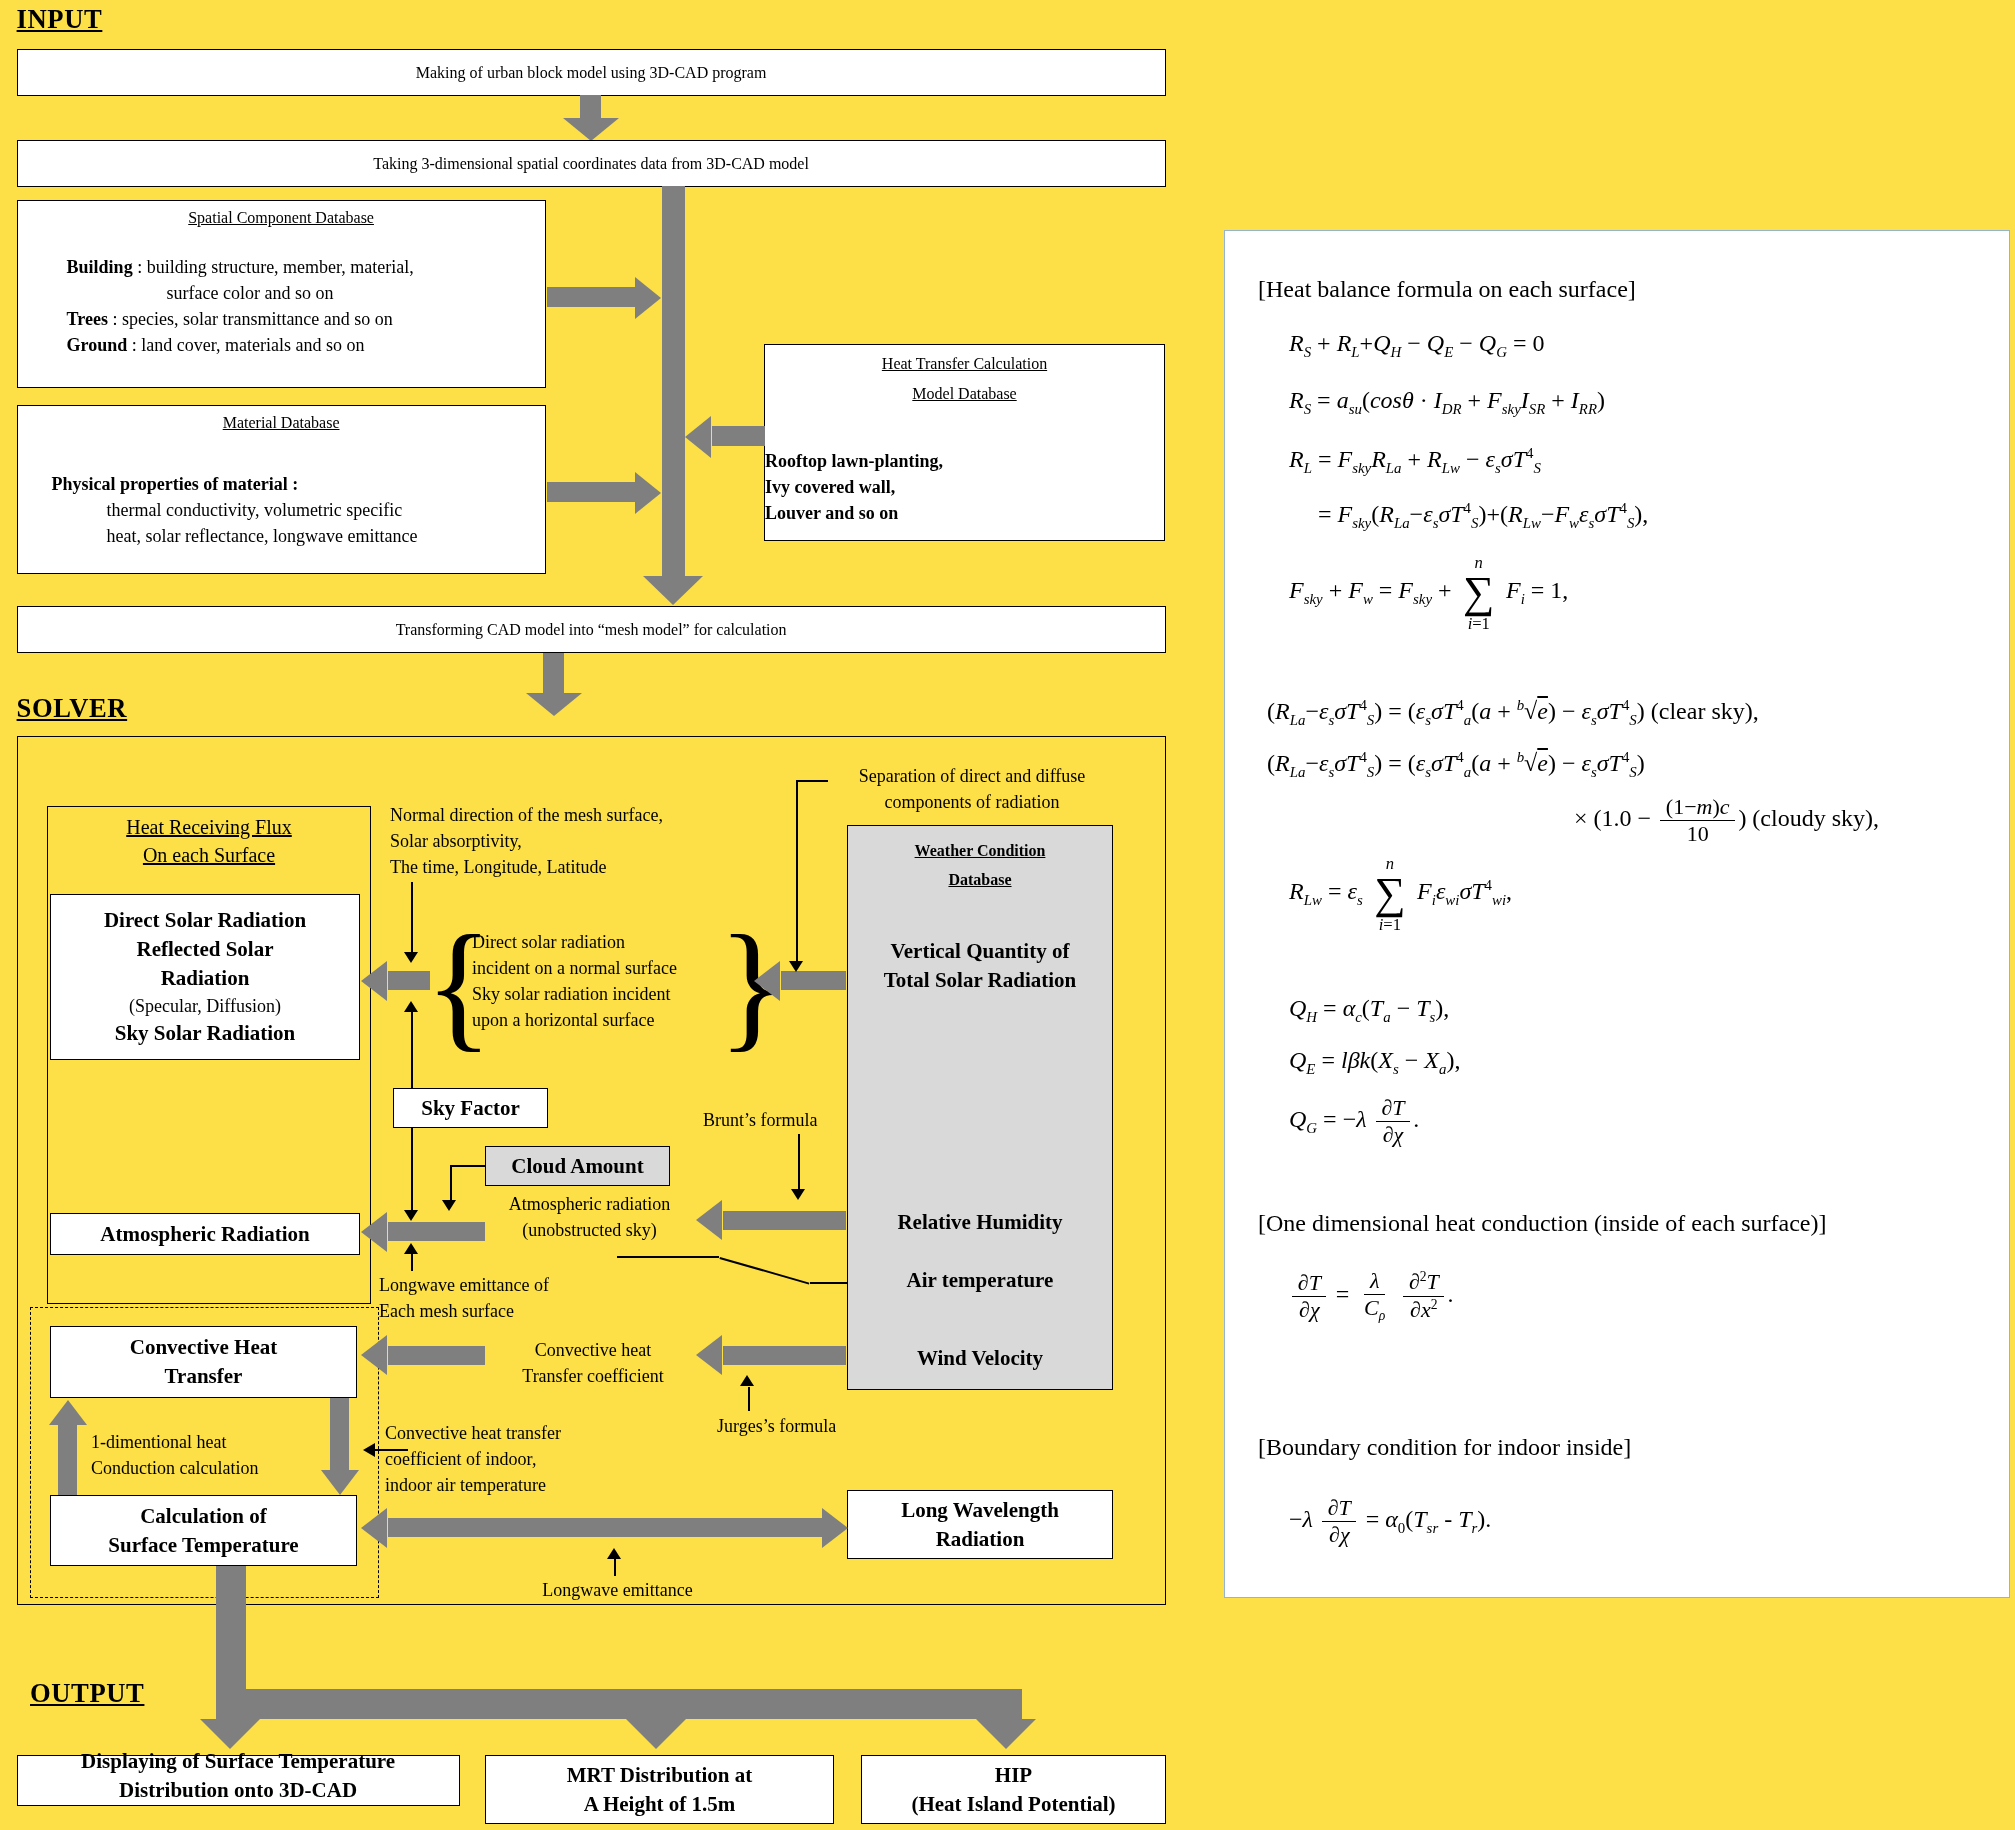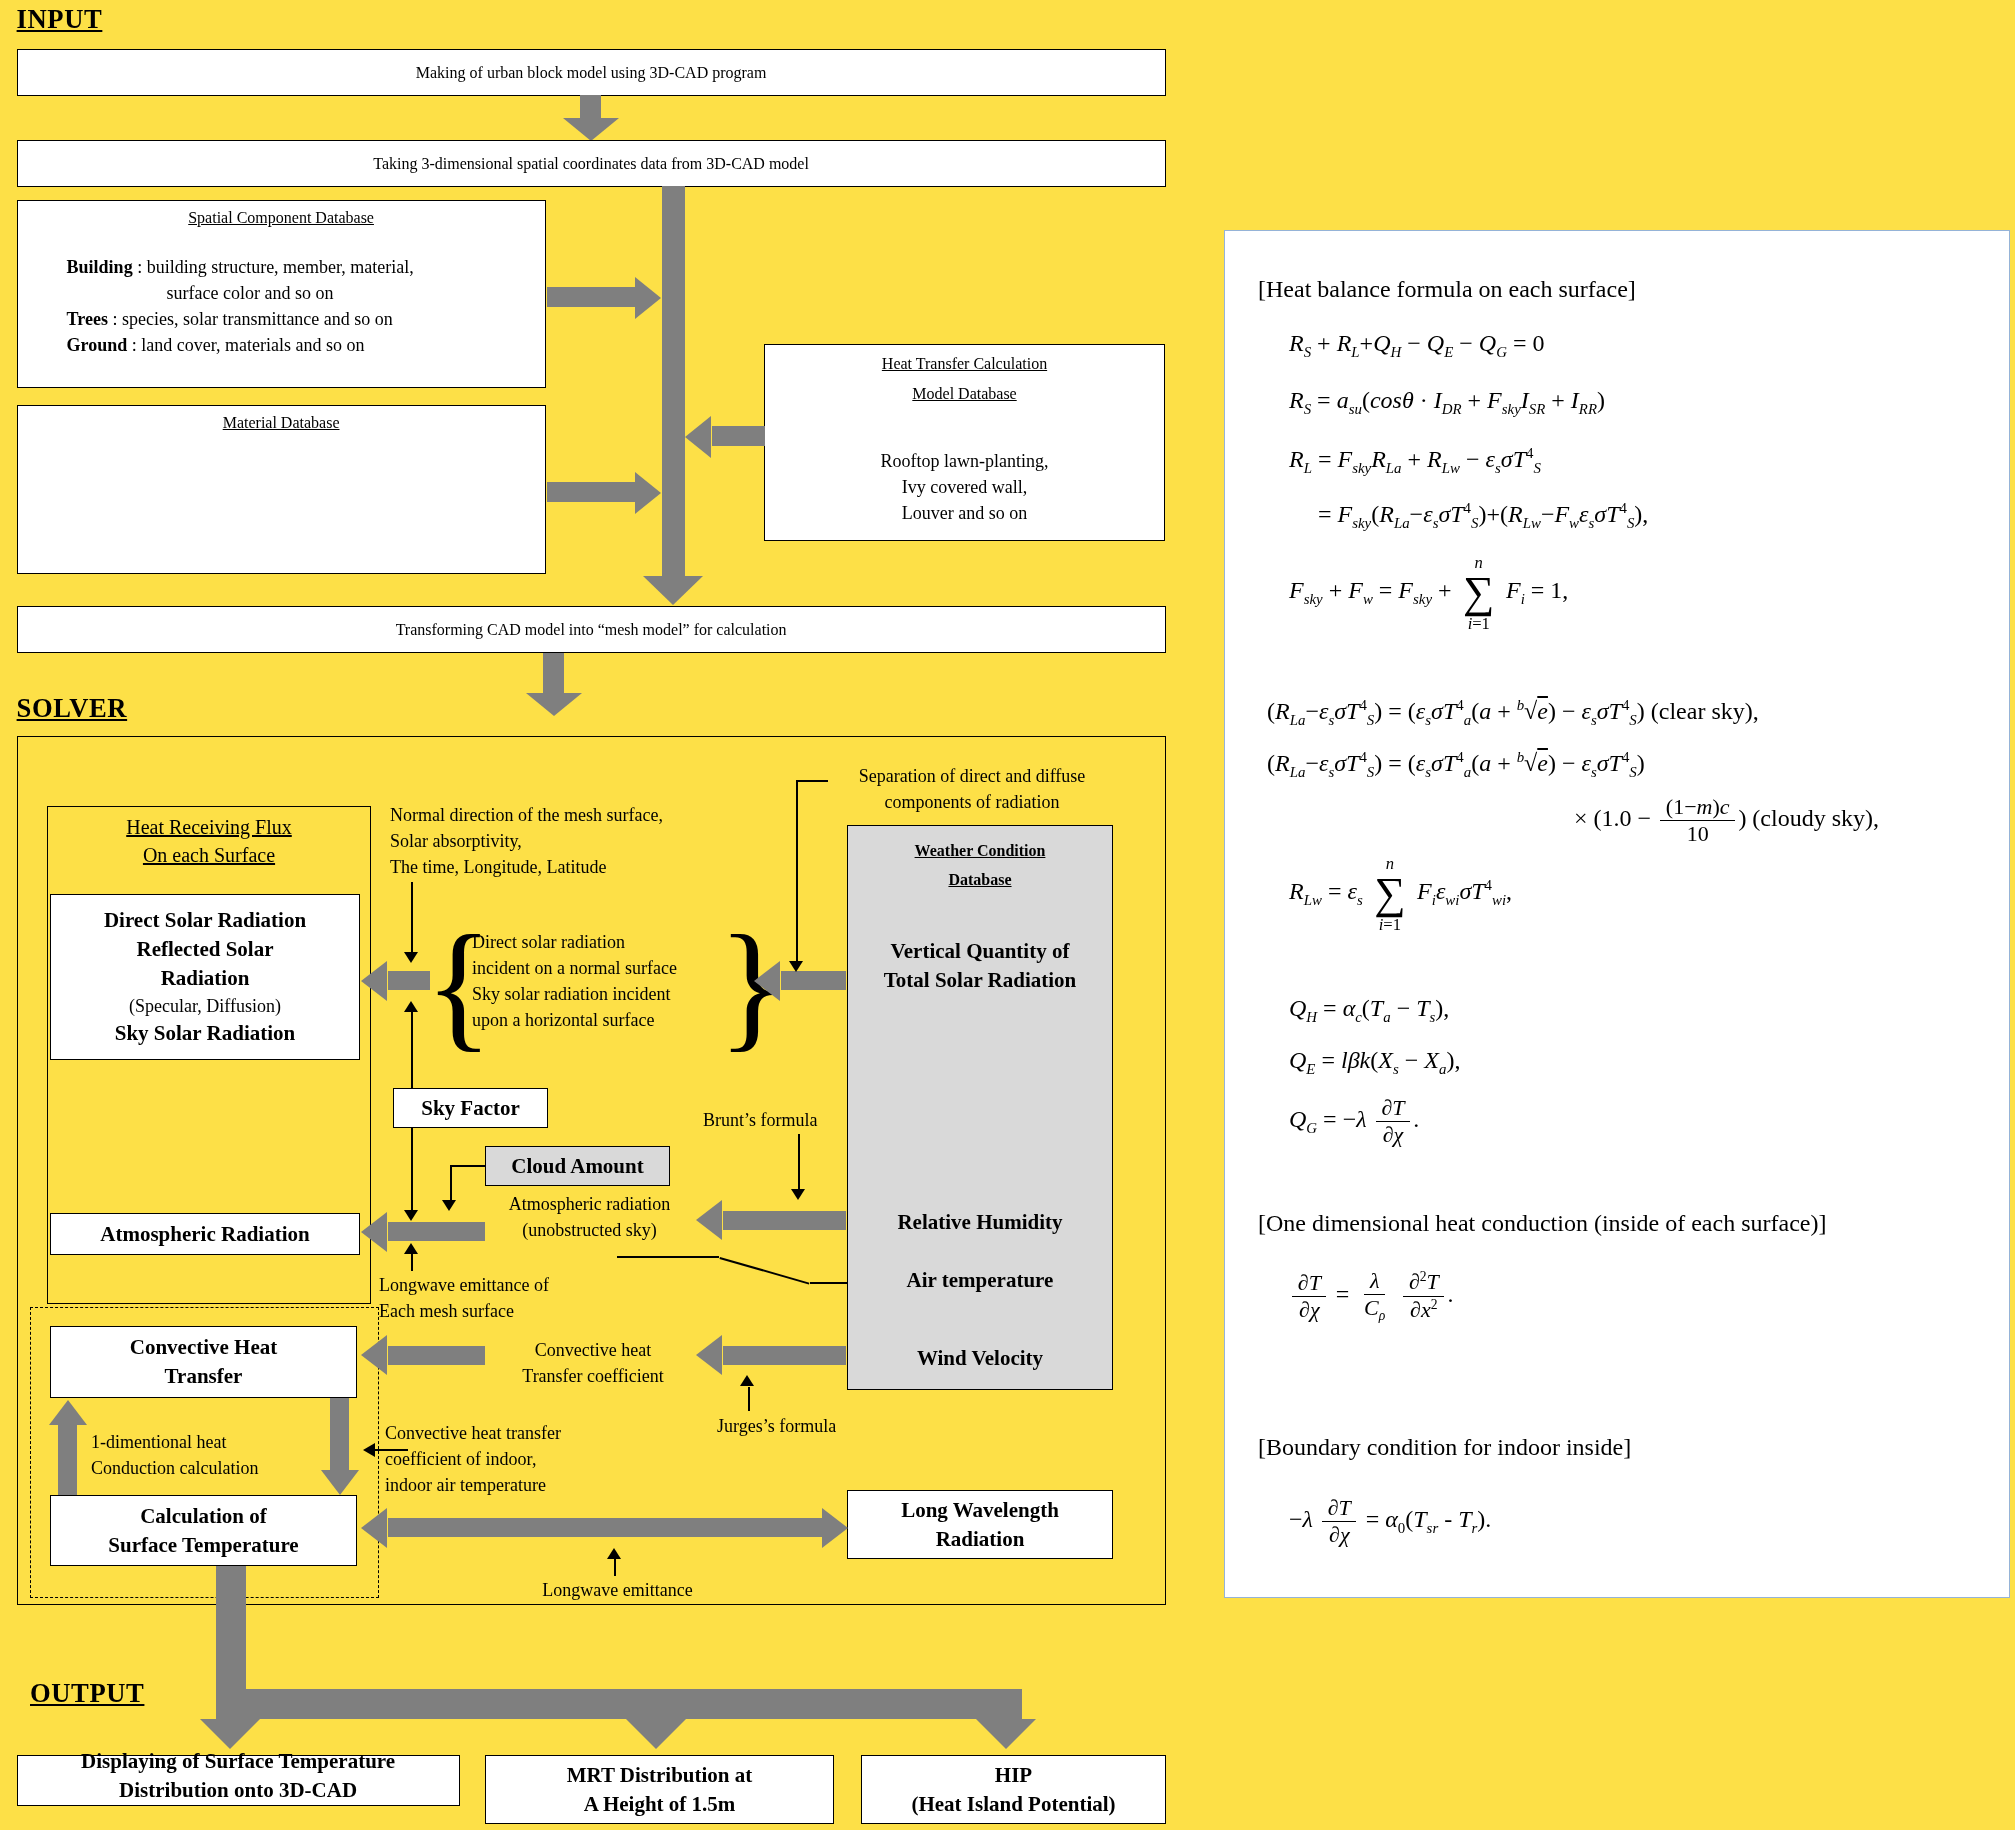--- a/index.html
+++ b/index.html
@@ -56,26 +56,31 @@
     <div class="abs t33" style="left:49px;top:53px;">
       <div><b>Building</b> : building structure, member, material,</div>
       <div style="margin-left:100px;">surface color and so on</div>
       <div><b>Trees</b> : species, solar transmittance and so on</div>
       <div><b>Ground</b> : land cover, materials and so on</div>
     </div>
   </div>
 
   <div class="box" style="left:16.6px;top:405px;width:529px;height:169px;">
     <div class="abs u t40" style="top:7.8px;width:100%;text-align:center;">Material Database</div>
+    <div class="abs t33" style="left:34px;top:65px;">
+      <div><b>Physical properties of material :</b></div>
+      <div style="margin-left:55px;">thermal conductivity, volumetric specific</div>
+      <div style="margin-left:55px;">heat, solar reflectance, longwave emittance</div>
+    </div>
   </div>
 
   <div class="box" style="left:764px;top:344px;width:401px;height:197px;">
     <div class="abs u t40" style="top:10px;width:100%;text-align:center;">Heat Transfer Calculation</div>
     <div class="abs u t40" style="top:40px;width:100%;text-align:center;">Model Database</div>
-    <div class="abs t33" style="top:103px;width:100%;text-align:center;">
+    <div class="abs t33" style="top:103px;width:100%;font-weight:bold;">
       <div>Rooftop lawn-planting,</div>
       <div>Ivy covered wall,</div>
       <div>Louver and so on</div>
     </div>
   </div>
 
   <div class="gs" style="left:662px;top:186px;width:23px;height:390px;"></div>
   <div class="tri" style="left:643px;top:576px;border-left:30px solid transparent;border-right:30px solid transparent;border-top:29px solid #7f7f7f;"></div>
 
   <div class="gs" style="left:547px;top:287px;width:89px;height:20px;"></div>

